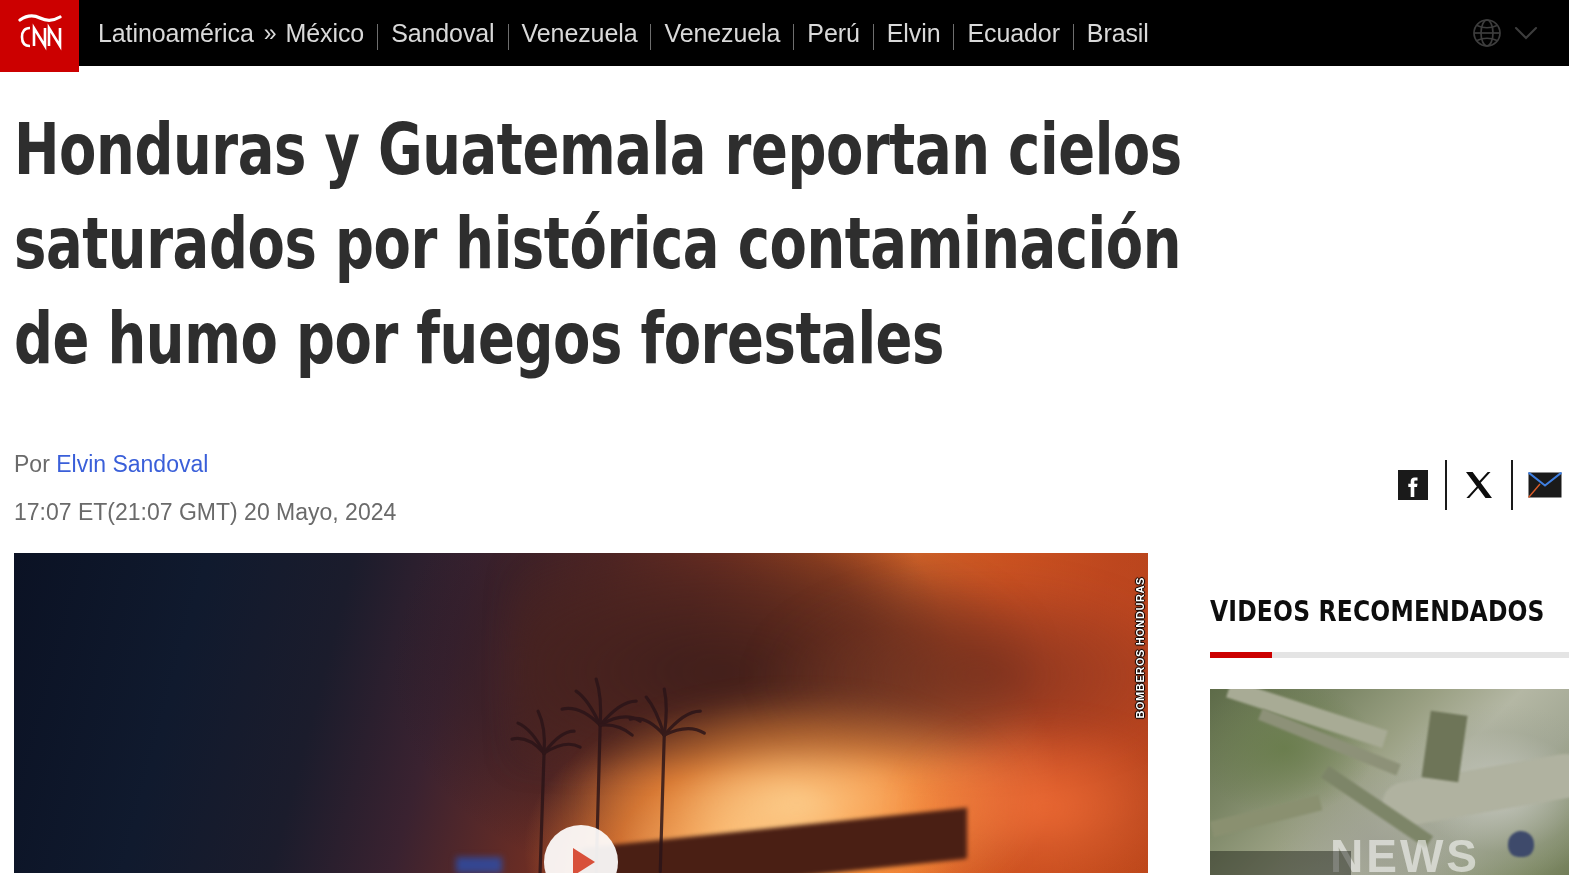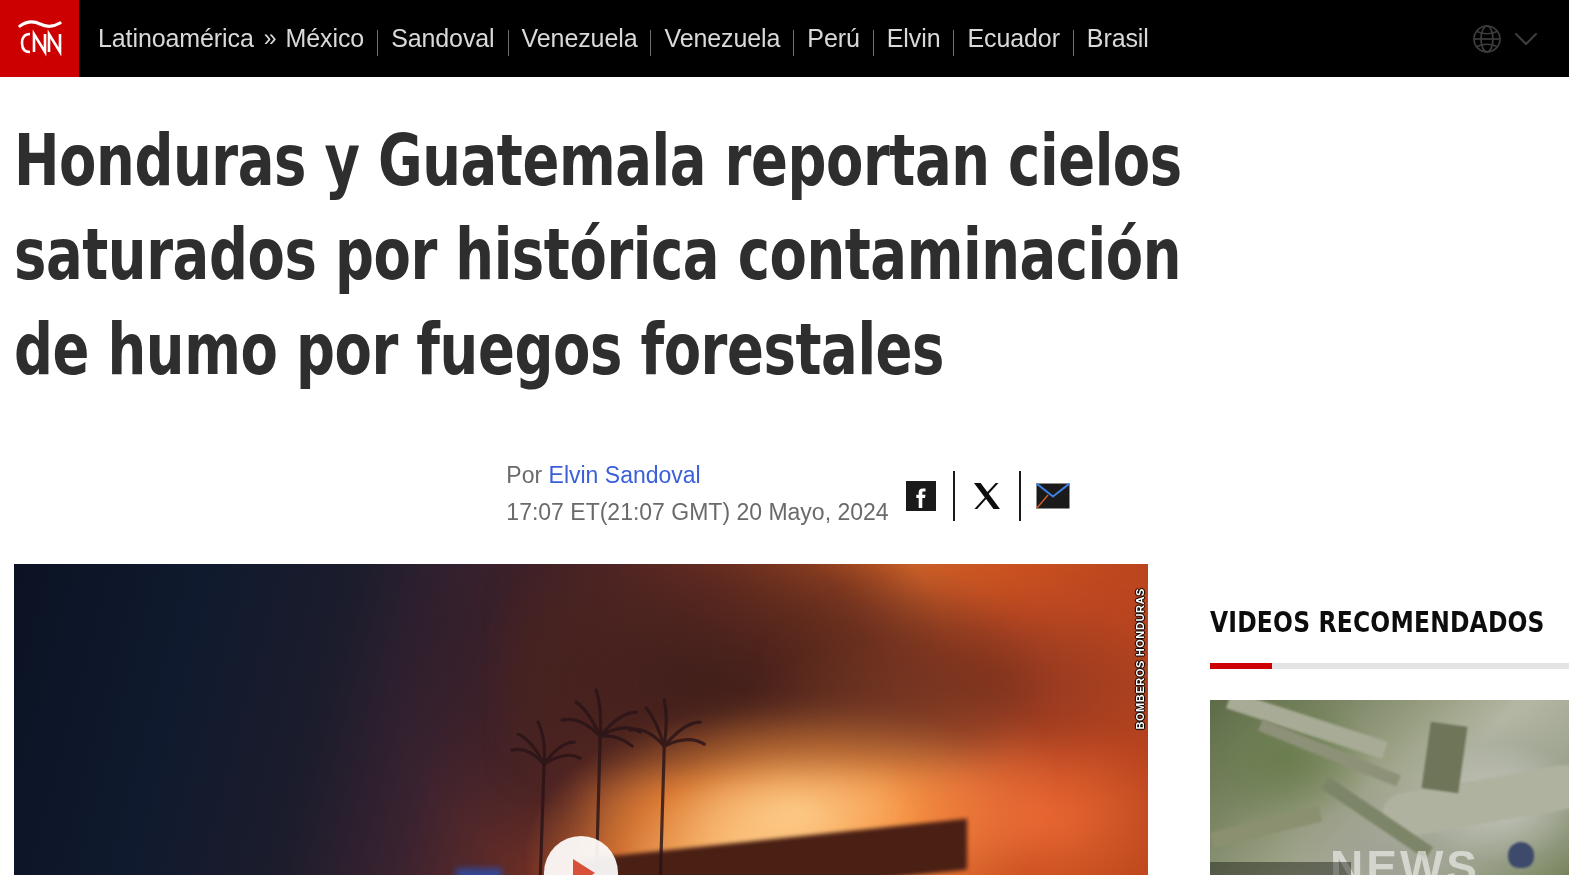--- a/index.html
+++ b/index.html
@@ -11,21 +11,21 @@
     overflow: hidden;
     background: #ffffff;
     font-family: "Liberation Sans", sans-serif;
     -webkit-font-smoothing: antialiased;
   }
 
   
   .topnav {
     position: relative;
     width: 1569px;
-    height: 77px;
+    height: 66px;
     background: #000000;
     display: flex;
     align-items: center;
   }
 
   .logo-box {
     width: 79px;
     height: 77px;
     background: #cc0000;
     display: flex;
@@ -99,40 +99,40 @@
     max-width: 1460px;
     transform: scaleX(0.84);
     transform-origin: left top;
     width: 1740px;
   }
 
   .byline-row {
     margin-top: 60px;
     display: flex;
     align-items: flex-start;
-    justify-content: center;
+    justify-content: space-between;
     height: 76px;
   }
 
   .byline {
     font-size: 23px;
     line-height: 35px;
     color: #6a6a6a;
     padding-top: 2px;
   }
   .byline .author {
     color: #3a5fd9;
     cursor: pointer;
     text-decoration: none;
   }
   .timestamp {
     font-size: 23px;
     line-height: 35px;
     color: #6a6a6a;
-    margin-top: 2px;
+    margin-top: 13px;
   }
 
   
   .share-row {
     display: flex;
     align-items: center;
     height: 56px;
     margin-top: 12px;
     margin-right: -22px;
   }

